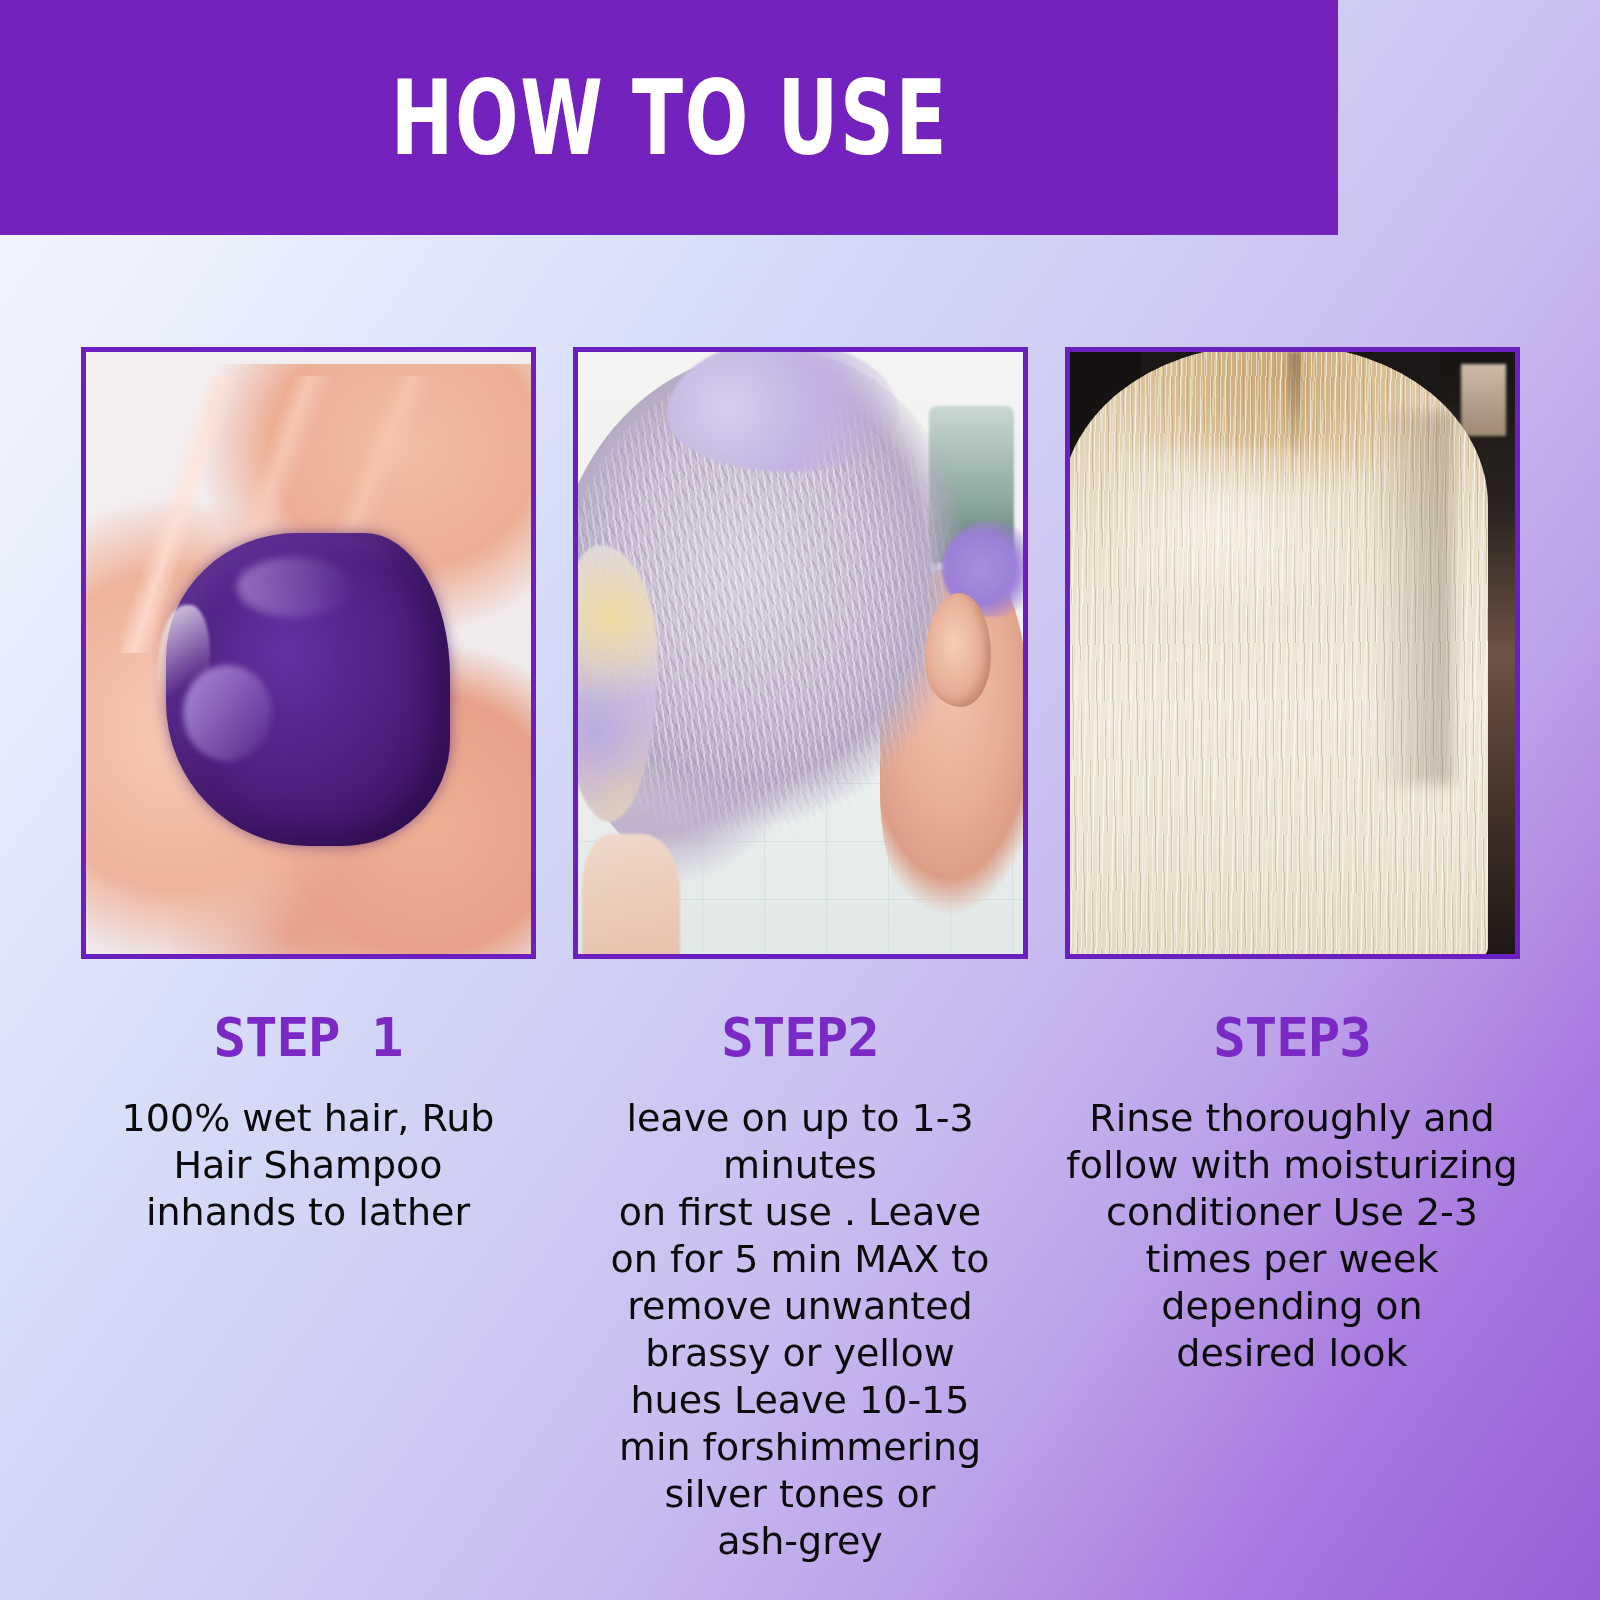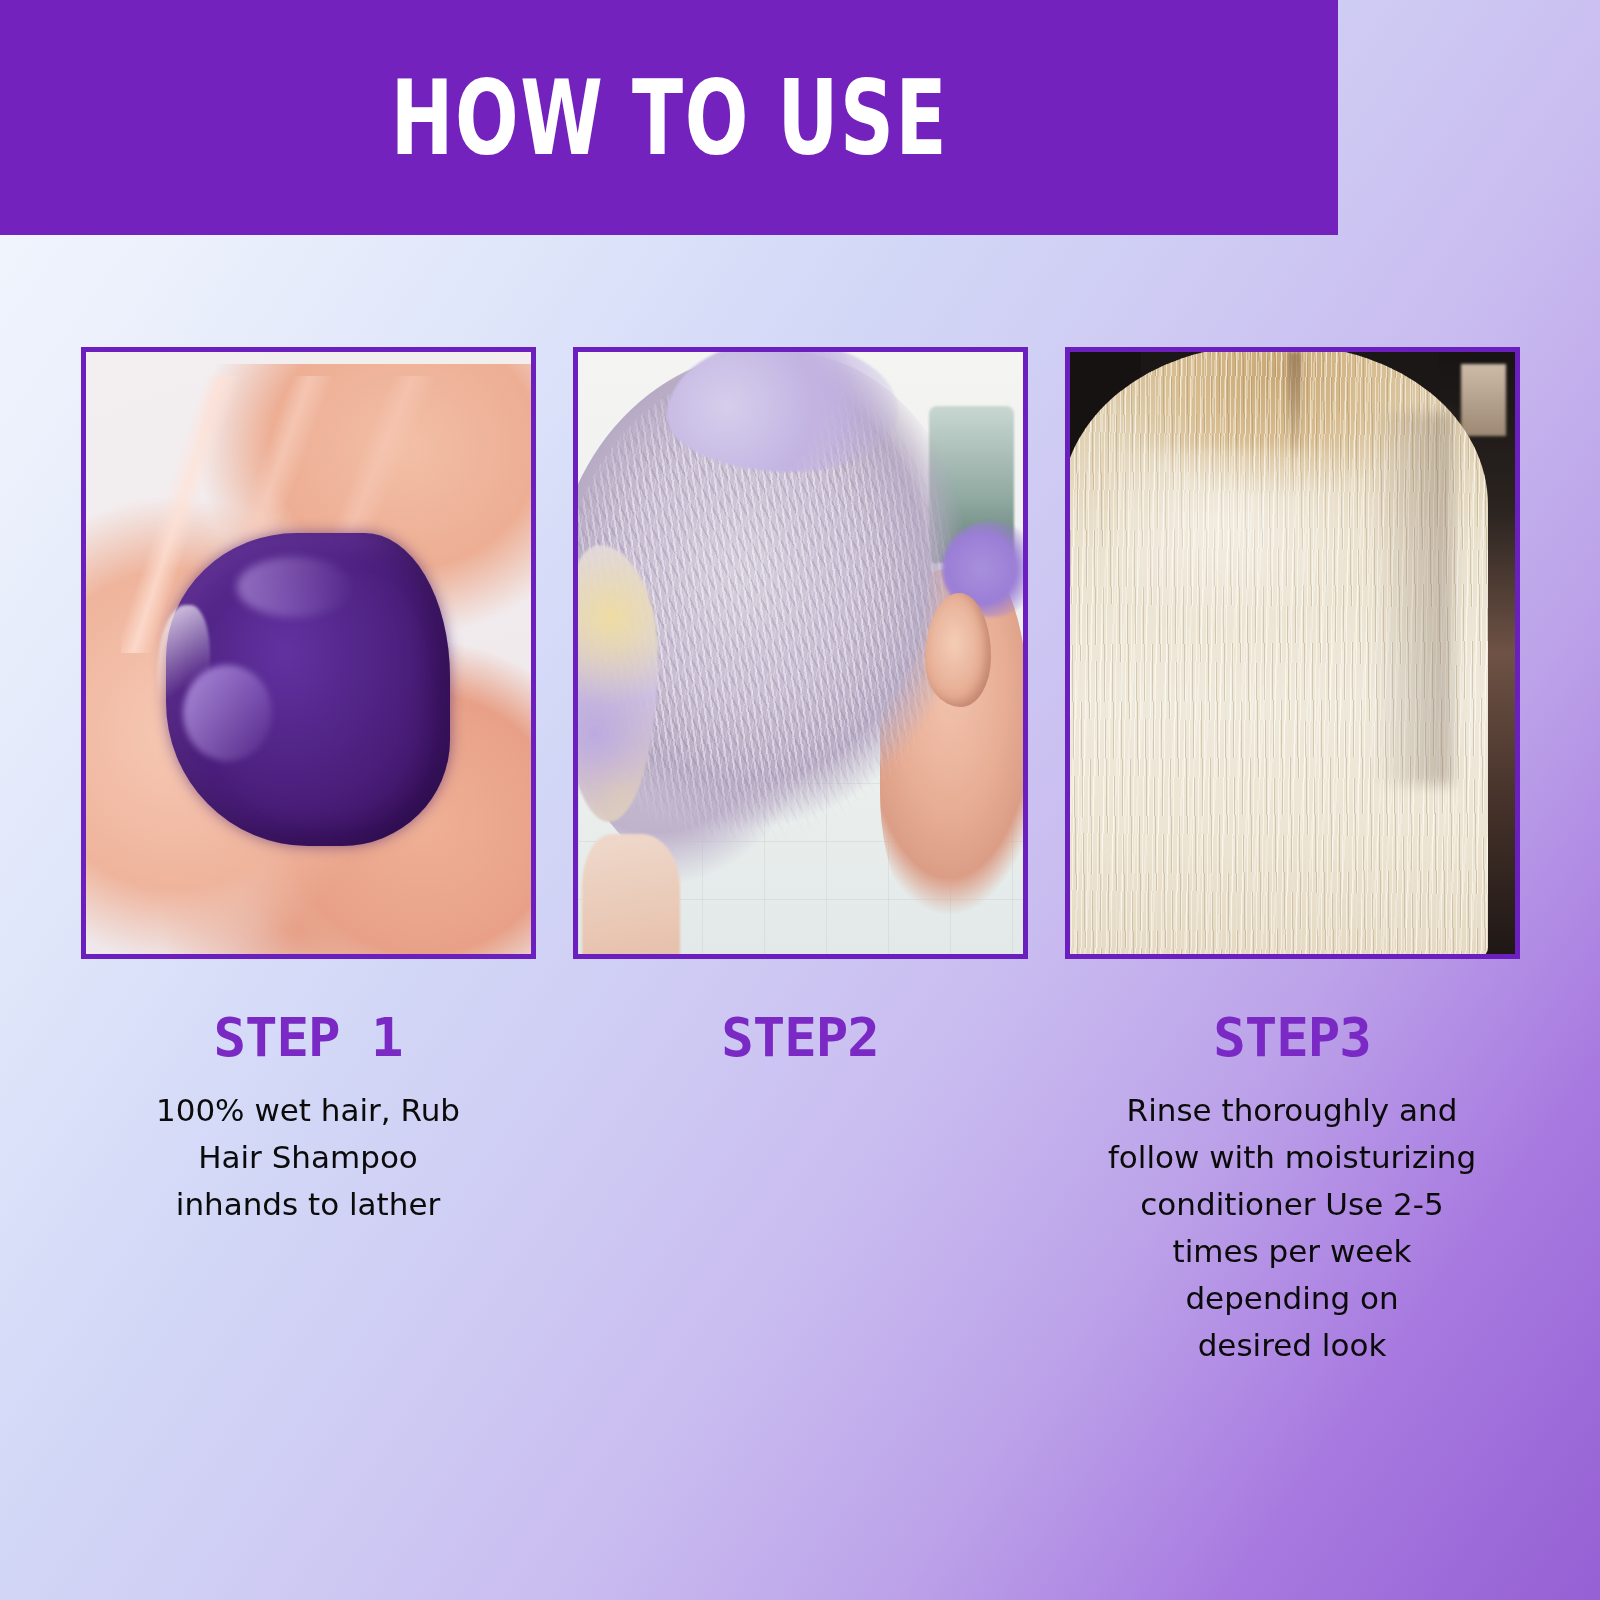--- a/index.html
+++ b/index.html
@@ -266,25 +266,25 @@
     margin-top:52px;
     color:#7B29C4;
     font-family:"DejaVu Sans Mono","Liberation Mono", monospace;
     font-size:54px;
     font-weight:bold;
     letter-spacing:-1px;
     line-height:1;
     white-space:nowrap;
   }
   .step-body {
-    margin-top:22px;
+    margin-top:30px;
     width:470px;
     color:#0B0B0B;
     font-family:"DejaVu Sans","Liberation Sans", sans-serif;
-    font-size:31px;
+    font-size:38px;
     line-height:47px;
     text-align:center;
     white-space:pre-line;
   }
 </style>
 </head>
 <body>
 
 <div id="page">
 
@@ -320,38 +320,47 @@
           <div class="head"></div>
           <div class="strands"></div>
           <div class="foam-a"></div>
           <div class="foam-b"></div>
           <div class="foam-c"></div>
           <div class="ear"></div>
           <div class="arm"></div>
         </div>
       </div>
       <div class="step-label">STEP2</div>
+      <div class="step-body">leave on up to 1-3 minutes
+on first use . Leave
+on for 5 min MAX to
+remove unwanted
+brassy or yellow
+hues Leave 10-15
+min forshimmering
+silver tones or
+ash-grey</div>
     </div>
 
     <div class="step-col">
       <div class="photo-frame">
         <div class="photo ph3">
           <div class="dark-l"></div>
           <div class="dark-r"></div>
           <div class="win"></div>
           <div class="hair"></div>
           <div class="strands3"></div>
           <div class="part"></div>
           <div class="shadow-r"></div>
           <div class="sheen"></div>
         </div>
       </div>
       <div class="step-label">STEP3</div>
       <div class="step-body">Rinse thoroughly and
 follow with moisturizing
-conditioner Use 2-5
+conditioner Use 2-3
 times per week
 depending on
 desired look</div>
     </div>
 
   </div>
 </div>
 
 </body></html>

